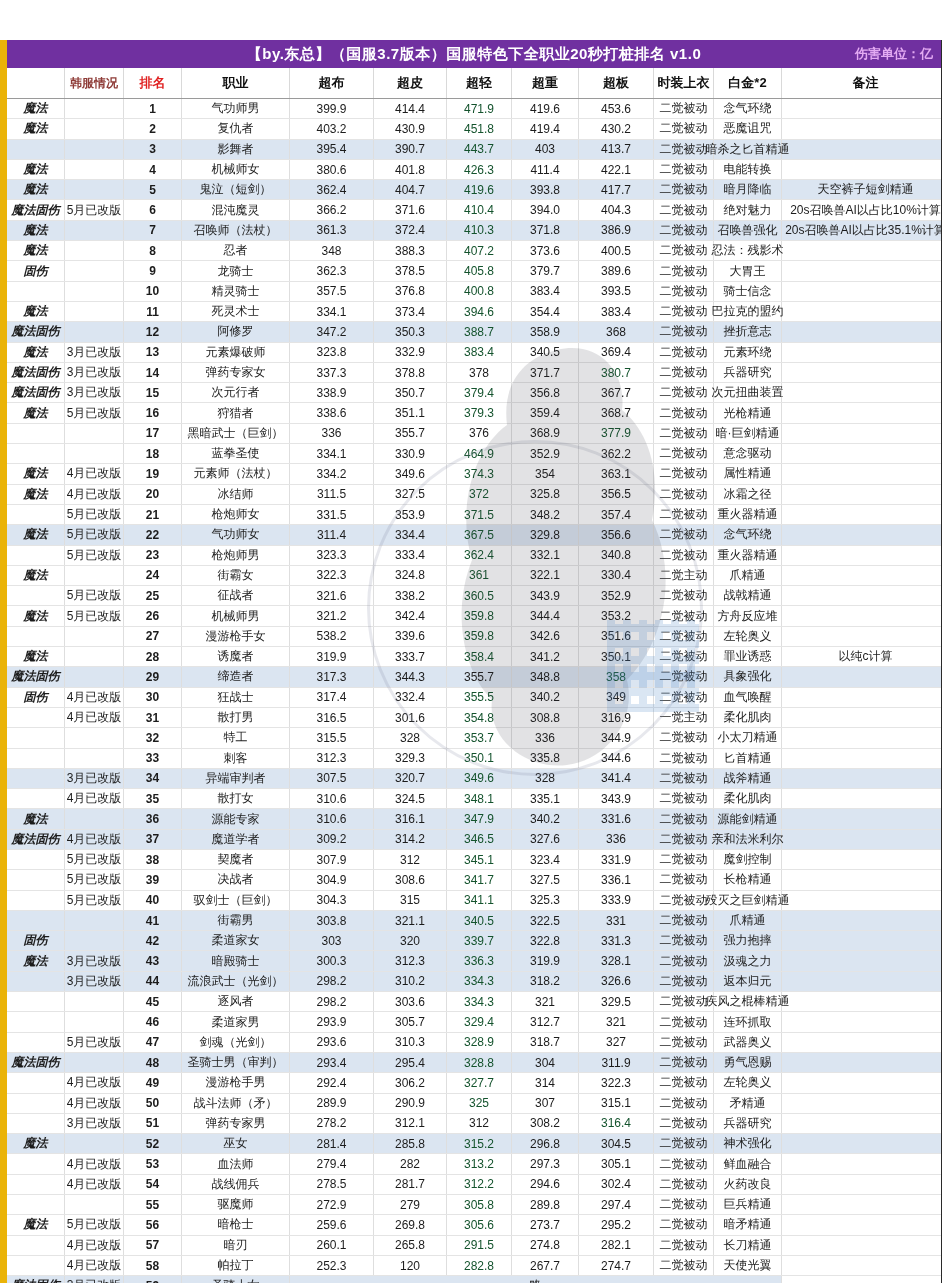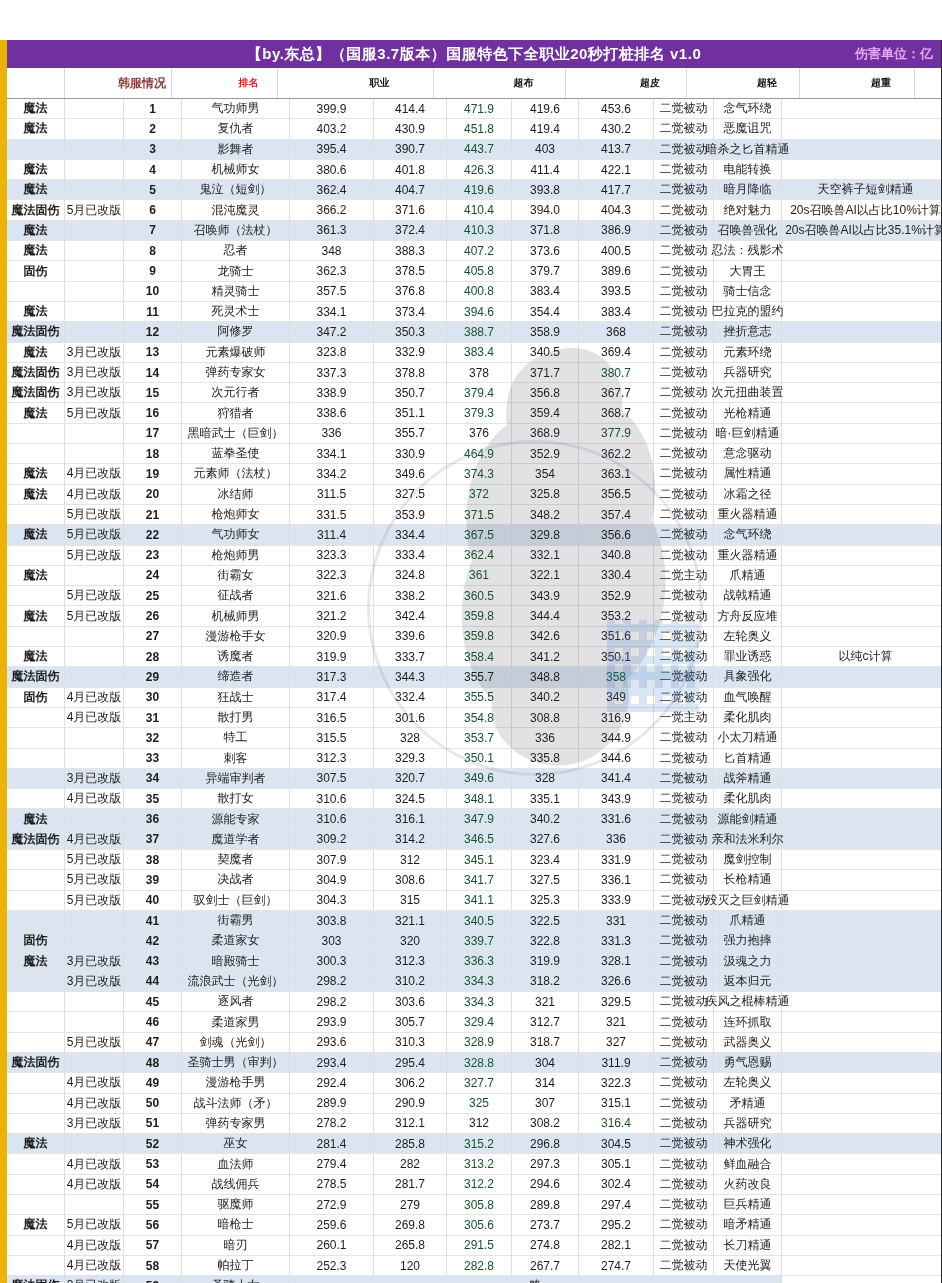--- a/index.html
+++ b/index.html
@@ -5,33 +5,33 @@
   html,body{margin:0;padding:0;background:#fff;}
   .page{position:relative;width:942px;height:1283px;overflow:hidden;
         font-family:"Liberation Sans","DejaVu Sans",sans-serif;background:#fff;
         border-left:7px solid #eab308;border-right:1px solid #2a2a2a;box-sizing:border-box;margin-top:40px;}
   
   .titlebar{position:relative;height:28px;background:#7030a0;display:flex;align-items:center;justify-content:center;}
   .titlebar .main{color:#ffffff;font-weight:bold;font-size:15px;letter-spacing:.5px;}
   .titlebar .unit{position:absolute;right:8px;top:0;height:28px;line-height:28px;color:#e3aaf2;font-size:13px;font-weight:bold;}
   
   .grid{display:grid;grid-template-columns:58px 59px 58px 108px 84px 73px 65px 67px 75px 60px 68px 167px;}
-  .hdr{height:30px;border-bottom:1px solid #9a9a9a;background:#fff;gap:48px;}
-  .hdr .cell{display:flex;align-items:center;justify-content:center;font-size:10px;font-weight:bold;color:#111;
+  .hdr{height:30px;border-bottom:1px solid #9a9a9a;background:#fff;}
+  .hdr .cell{display:flex;align-items:center;justify-content:center;font-size:13px;font-weight:bold;color:#111;
              border-right:1px solid #d9d9d9;box-sizing:border-box;white-space:nowrap;}
   .hdr .cell:last-child{border-right:none;}
   .hdr .kr{color:#8e3b37;font-size:12px;}
   .hdr .rank{color:#e02020;}
   
   .row{height:20.3px;box-sizing:border-box;border-bottom:1px solid #e4e4e4;background:#fff;}
   .row.blue{background:#dbe5f1;}
   .row .cell{display:flex;align-items:center;justify-content:center;font-size:12px;color:#1c1c1c;
              border-right:1px solid #dedede;box-sizing:border-box;white-space:nowrap;overflow:visible;}
   .row .cell:last-child{border-right:none;}
-  .c-type{color:#8e3b37;font-weight:bold;font-size:11px;}
+  .c-type{color:#8e3b37;font-weight:bold;font-size:11px;font-style:italic;}
   .c-kr{font-size:10.5px;color:#3b3b3b;text-align:center;}
   .c-rank{color:#e02020;font-weight:bold;font-size:13px;}
   .c-class{font-size:12px;}
   .c-num{font-size:12px;}
   .c-num.red{color:#14532d;}
   .c-fashion{font-size:11px;}
   .c-plat{font-size:10.5px;}
   .c-note{font-size:10.5px;}
   .c-merged{font-size:12px;}
   
@@ -436,21 +436,21 @@
         <div class="cell c-num">353.2</div>
         <div class="cell c-fashion">二觉被动</div>
         <div class="cell c-plat">方舟反应堆</div>
         <div class="cell c-note"></div>
       </div>
       <div class="grid row">
         <div class="cell c-type"></div>
         <div class="cell c-kr"></div>
         <div class="cell c-rank">27</div>
         <div class="cell c-class">漫游枪手女</div>
-        <div class="cell c-num">320.9</div>
+        <div class="cell c-num">538.2</div>
         <div class="cell c-num">339.6</div>
         <div class="cell c-num red">359.8</div>
         <div class="cell c-num">342.6</div>
         <div class="cell c-num">351.6</div>
         <div class="cell c-fashion">二觉被动</div>
         <div class="cell c-plat">左轮奥义</div>
         <div class="cell c-note"></div>
       </div>
       <div class="grid row">
         <div class="cell c-type">魔法</div>

